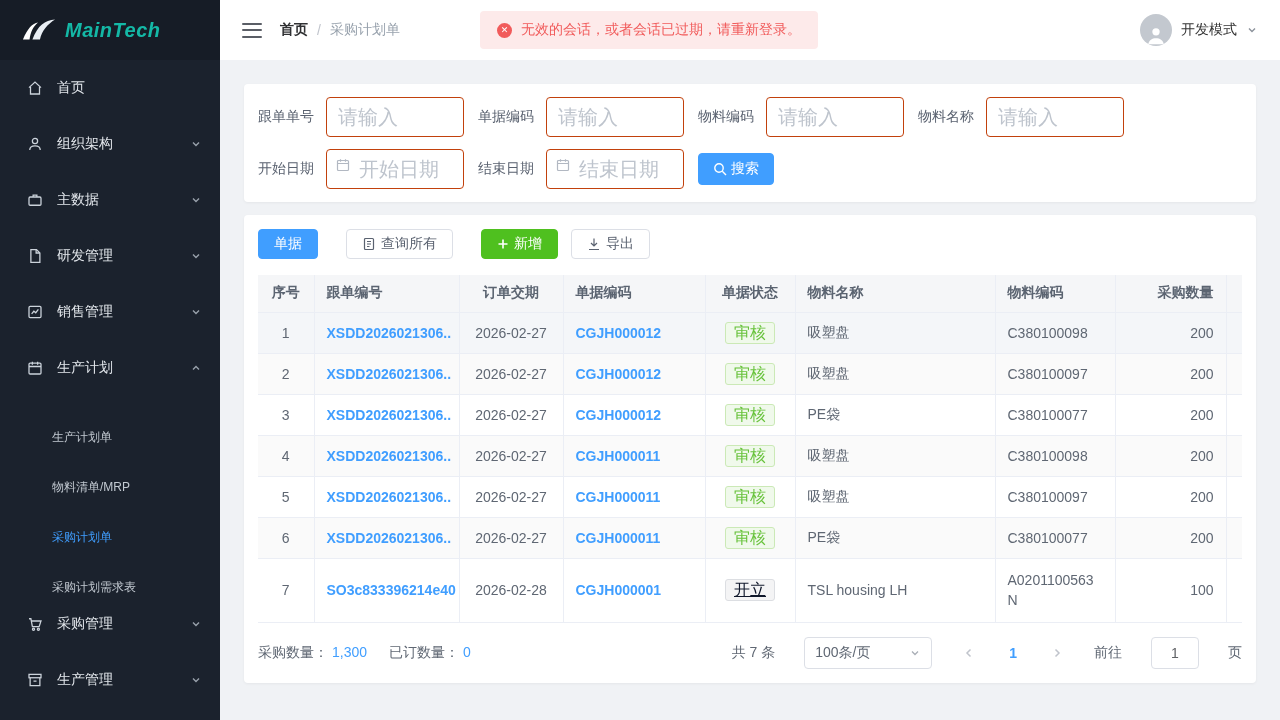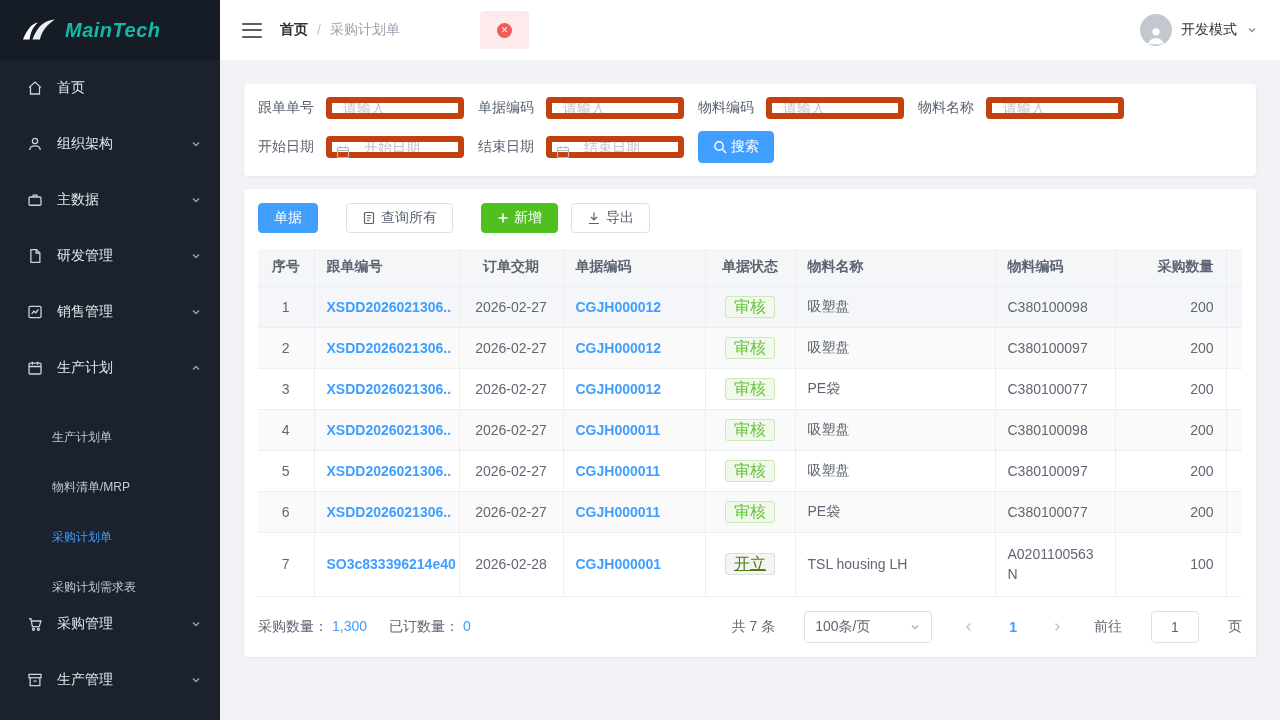--- a/index.html
+++ b/index.html
@@ -39,21 +39,21 @@
 
   .content { flex:1; padding:24px; display:flex; flex-direction:column; gap:13px; overflow:hidden; }
   .card { background:#fff; border-radius:4px; box-shadow:0 1px 3px rgba(0,0,0,.05); }
 
   
   .filter-card { padding:13px 14px; }
   .filter-row { display:flex; align-items:center; gap:14px; }
   .filter-row + .filter-row { margin-top:12px; }
   .field { display:flex; align-items:center; }
   .field-label { color:#5a6270; margin-right:12px; white-space:nowrap; }
-  .text-input { width:138px; height:22px; border:6px solid #c2410c; border-radius:4px; padding:0 11px; font-size:14px; color:#606266; outline:none; background:#fff; font-family:inherit; }
+  .text-input { width:138px; height:40px; border:1px solid #c2410c; border-radius:4px; padding:0 11px; font-size:20px; color:#606266; outline:none; background:#fff; font-family:inherit; }
   .text-input::placeholder { color:#bec4cd; }
   .date-wrap { position:relative; }
   .date-wrap .cal-icon { position:absolute; left:10px; top:9px; color:#b2b8c2; display:flex; pointer-events:none; }
   .date-wrap .text-input { padding-left:32px; }
   .search-btn { height:32px; padding:0 14px; background:#409eff; border:1px solid #409eff; border-radius:4px; color:#fff; font-size:14px; display:inline-flex; align-items:center; gap:4px; cursor:pointer; font-family:inherit; }
 
   
   .table-card { padding:14px; display:flex; flex-direction:column; }
   .toolbar { display:flex; align-items:center; gap:28px; }
   .btn { height:30px; padding:11px 15px; border-radius:4px; font-size:14px; display:inline-flex; align-items:center; gap:5px; cursor:pointer; border:1px solid #dcdfe6; background:#fff; color:#5a6270; font-family:inherit; }
@@ -71,21 +71,21 @@
   tr.hovered td { background:#f4f6f9; }
   tr.tall td { height:64px; }
   td.c-wrap { white-space:normal; word-break:break-all; line-height:20px; }
   .c-idx { text-align:center; }
   .c-date { text-align:center; }
   .c-status { text-align:center; }
   .c-num { text-align:right; }
   .lnk { color:#409eff; font-weight:700; cursor:pointer; }
   .tag { display:inline-block; height:22px; line-height:20px; padding:0 8px; font-size:16px; border-radius:3px; border:1px solid; }
   .tag-success { color:#67c23a; background:#f0f9eb; border-color:#cbe9b6; }
-  .tag-info { color:#4d7c0f; background:#f4f4f5; border-color:#dcdee2;text-decoration:underline; }
+  .tag-info { color:#0f172a; background:#f4f4f5; border-color:#dcdee2;text-decoration:underline; }
 
   .tbl-footer { margin-top:14px; display:flex; align-items:center; justify-content:space-between; }
   .summary { display:flex; color:#5f6773; }
   .summary .lbl { margin-right:4px; }
   .summary .val { color:#409eff; margin-right:22px; }
   .pager { display:flex; align-items:center; gap:29px; color:#5f6773; }
   .page-select { width:128px; height:32px; border:1px solid #dcdfe6; border-radius:4px; display:flex; align-items:center; justify-content:space-between; padding:0 10px; background:#fff; cursor:pointer; color:#5f6773; }
   .page-select .chev { color:#a9aeb6; display:flex; }
   .pg-arrow { color:#c0c4cc; display:flex; cursor:pointer; padding:0 2px; }
   .pg-num { color:#409eff; font-weight:700; padding:0 3px; }
@@ -239,20 +239,21 @@
           <i></i>
           <i></i>
         </span>
       <nav class="breadcrumb">
         <span class="bc-home">首页</span>
         <span class="bc-sep">/</span>
         <span class="bc-cur">采购计划单</span>
       </nav>
       <div class="alert">
         <span class="alert-icon">✕</span>
+        <span>无效的会话，或者会话已过期，请重新登录。</span>
       </div>
       <div class="user">
         <span class="avatar">
           <svg width="22" height="22" viewBox="0 0 24 24">
               <circle cx="12" cy="8.5" r="4" fill="#ffffff"></circle>
               <path d="M3.5 22c.9-4.5 4.3-6.5 8.5-6.5s7.6 2 8.5 6.5z" fill="#ffffff"></path>
             </svg>
         </span>
         <span class="user-label">开发模式</span>
         <span class="chev">

